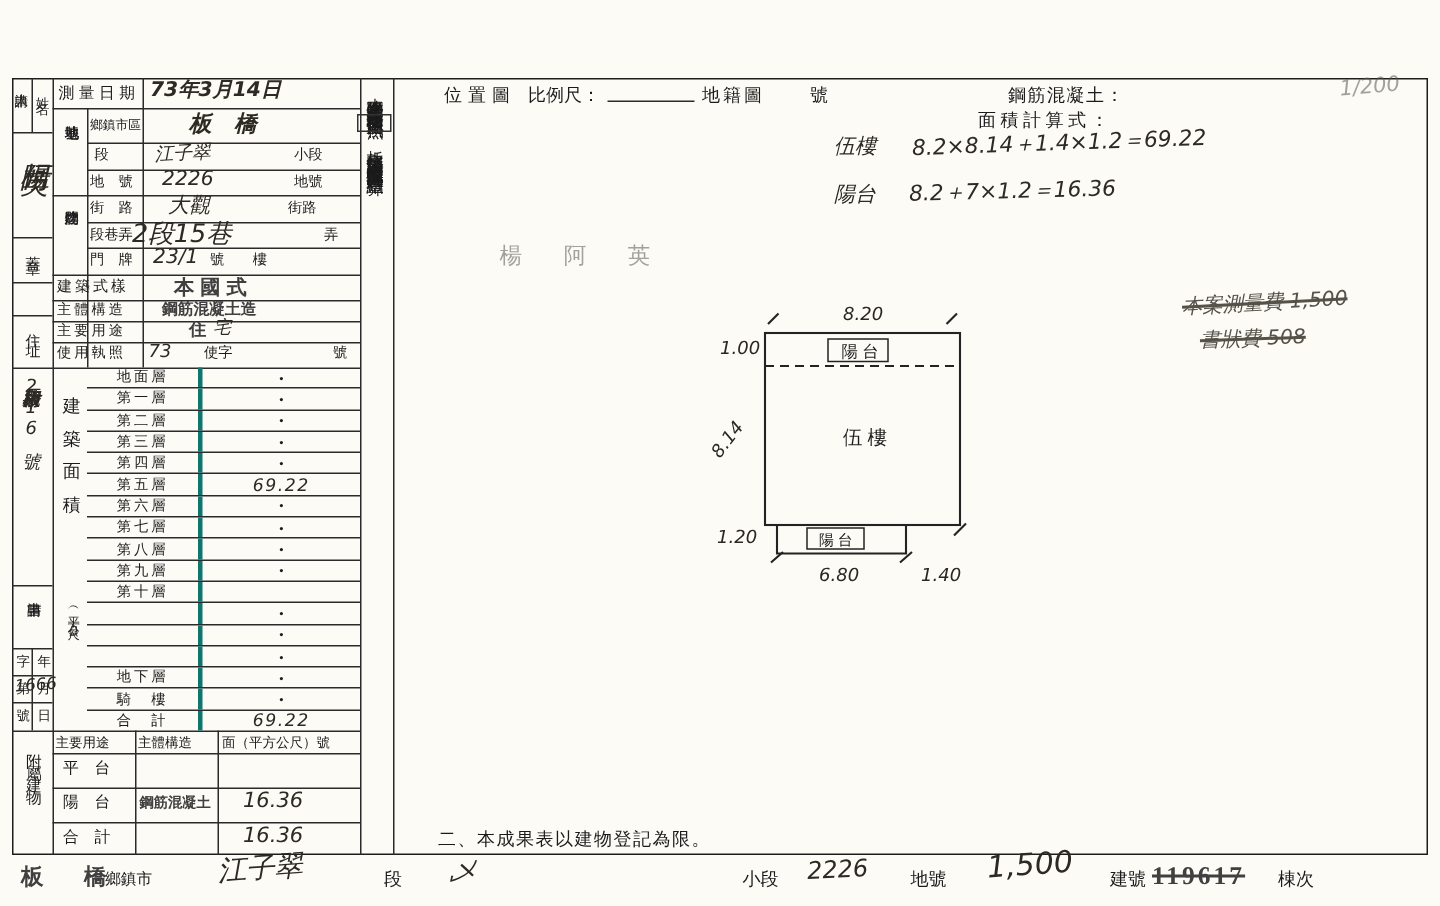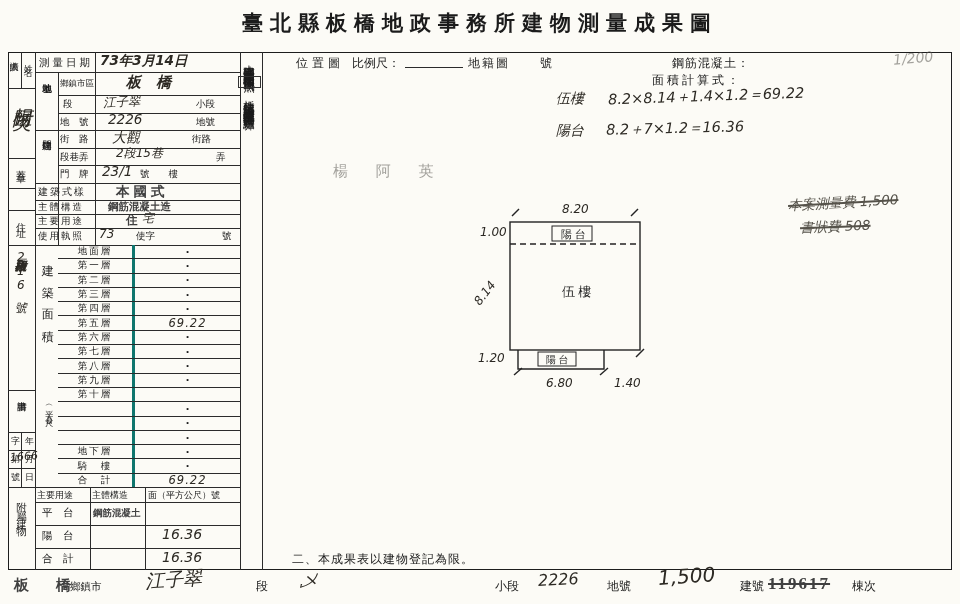--- a/index.html
+++ b/index.html
@@ -28,21 +28,20 @@
   .fv{flex:1;display:flex;align-items:center;justify-content:center;font-size:9px}
   .fv.num{font-family:"DejaVu Sans",sans-serif;font-style:italic;font-size:11.5px;letter-spacing:1px;color:#2d2a24}
   .note{font-size:12px;letter-spacing:1px}
   .note .hn{font-family:"DejaVu Sans",sans-serif;font-style:italic;font-size:14px;margin:0 6px;color:#2d2a24}
 </style>
 </head>
 <body>
 
 <div id="canvas">
 
-  <div class="abs t title" style="left:0;top:11px;width:960px">臺北縣板橋地政事務所建物測量成果圖</div>
 
   <div class="frame"></div>
 
   <div class="vl" style="left:35px;top:52px;height:518px"></div>
   <div class="vl" style="left:240px;top:52px;height:518px"></div>
   <div class="vl" style="left:262px;top:52px;height:518px"></div>
   <div class="vl" style="left:95px;top:52px;height:193px"></div>
   <div class="vl" style="left:58px;top:72px;height:173px"></div>
   <div class="vl" style="left:21px;top:52px;height:36px"></div>
   <div class="vl" style="left:21px;top:432px;height:55px"></div>
@@ -101,21 +100,21 @@
   <span class="abs t" style="left:196px;top:99px;font-size:9.5px">小段</span>
   <span class="abs t" style="left:60px;top:117px;font-size:9.5px">地　號</span>
   <span class="abs hand" style="left:108px;top:112px;font-size:13.5px">2226</span>
   <span class="abs t" style="left:196px;top:117px;font-size:9.5px">地號</span>
 
   <span class="abs t v" style="left:41px;top:133px;height:48px;font-size:9.5px">建物門牌</span>
   <span class="abs t" style="left:60px;top:134px;font-size:9.5px">街　路</span>
   <span class="abs hand" style="left:112px;top:129px;font-size:14px">大觀</span>
   <span class="abs t" style="left:192px;top:134px;font-size:9.5px">街路</span>
   <span class="abs t" style="left:60px;top:152px;font-size:9.5px">段巷弄</span>
-  <span class="abs hand" style="left:116px;top:147px;font-size:12px">2段15巷</span>
+  <span class="abs hand" style="left:88px;top:147px;font-size:17px">2段15巷</span>
   <span class="abs t" style="left:216px;top:152px;font-size:9.5px">弄</span>
   <span class="abs t" style="left:60px;top:169px;font-size:9.5px">門　牌</span>
   <span class="abs hand" style="left:102px;top:164px;font-size:13.5px">23/1</span>
   <span class="abs t" style="left:140px;top:169px;font-size:9.5px">號　　樓</span>
 
   <span class="abs t" style="left:38px;top:186px;font-size:10px;letter-spacing:2px">建築式樣</span>
   <span class="abs stamp-b" style="left:116px;top:184px;font-size:13.5px;letter-spacing:4px">本國式</span>
   <span class="abs t" style="left:38px;top:202px;font-size:9.5px;letter-spacing:2px">主體構造</span>
   <span class="abs stamp-b" style="left:108px;top:201px;font-size:10.5px">鋼筋混凝土造</span>
   <span class="abs t" style="left:38px;top:216px;font-size:9.5px;letter-spacing:2px">主要用途</span>
@@ -213,21 +212,21 @@
       <span class="fl t">合　計</span>
       <span class="fv t num">69.22</span>
     </div>
   </div>
 
   <span class="abs t" style="left:37px;top:490px;font-size:9px">主要用途</span>
   <span class="abs t" style="left:92px;top:490px;font-size:9px">主體構造</span>
   <span class="abs t" style="left:148px;top:490px;font-size:9px">面（平方公尺）號</span>
   <span class="abs t" style="left:42px;top:507px;font-size:10.5px">平　台</span>
   <span class="abs t" style="left:42px;top:530px;font-size:10.5px">陽　台</span>
-  <span class="abs stamp-b" style="left:93px;top:508px;font-size:9.5px">鋼筋混凝土</span>
+  <span class="abs stamp-b" style="left:93px;top:531px;font-size:9.5px">鋼筋混凝土</span>
   <span class="abs hand" style="left:162px;top:526px;font-size:14px">16.36</span>
   <span class="abs t" style="left:42px;top:553px;font-size:10.5px">合　計</span>
   <span class="abs hand" style="left:162px;top:549px;font-size:14px">16.36</span>
 
   <div class="abs strip t" style="left:242px;top:54px;width:19px;height:514px">
     <span>本建物平面圖及建物面積係依使用執照</span><span class="permit">73</span><span>板使字第</span><span>號設計圖繪製或竣工平面圖轉繪結算</span>
   </div>
 
   <span class="abs t" style="left:296px;top:57px;font-size:12px;letter-spacing:4px">位置圖</span>
   <span class="abs t" style="left:352px;top:57px;font-size:12px">比例尺：</span>

